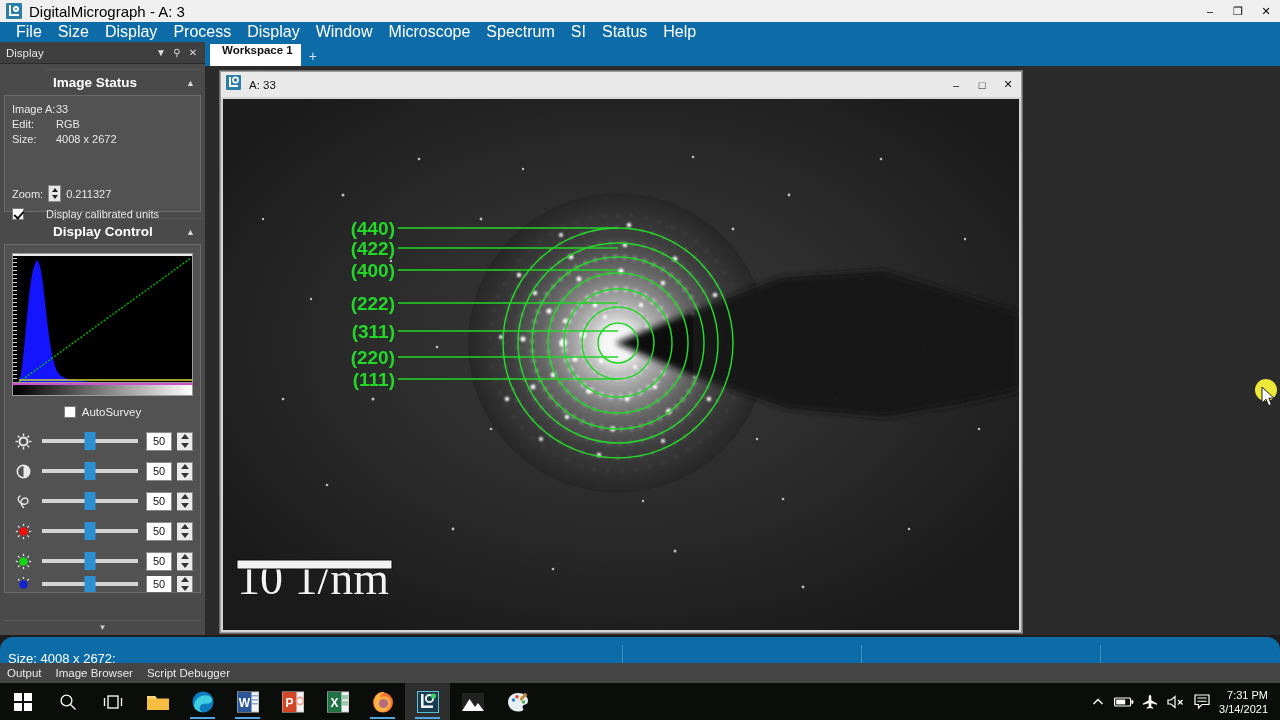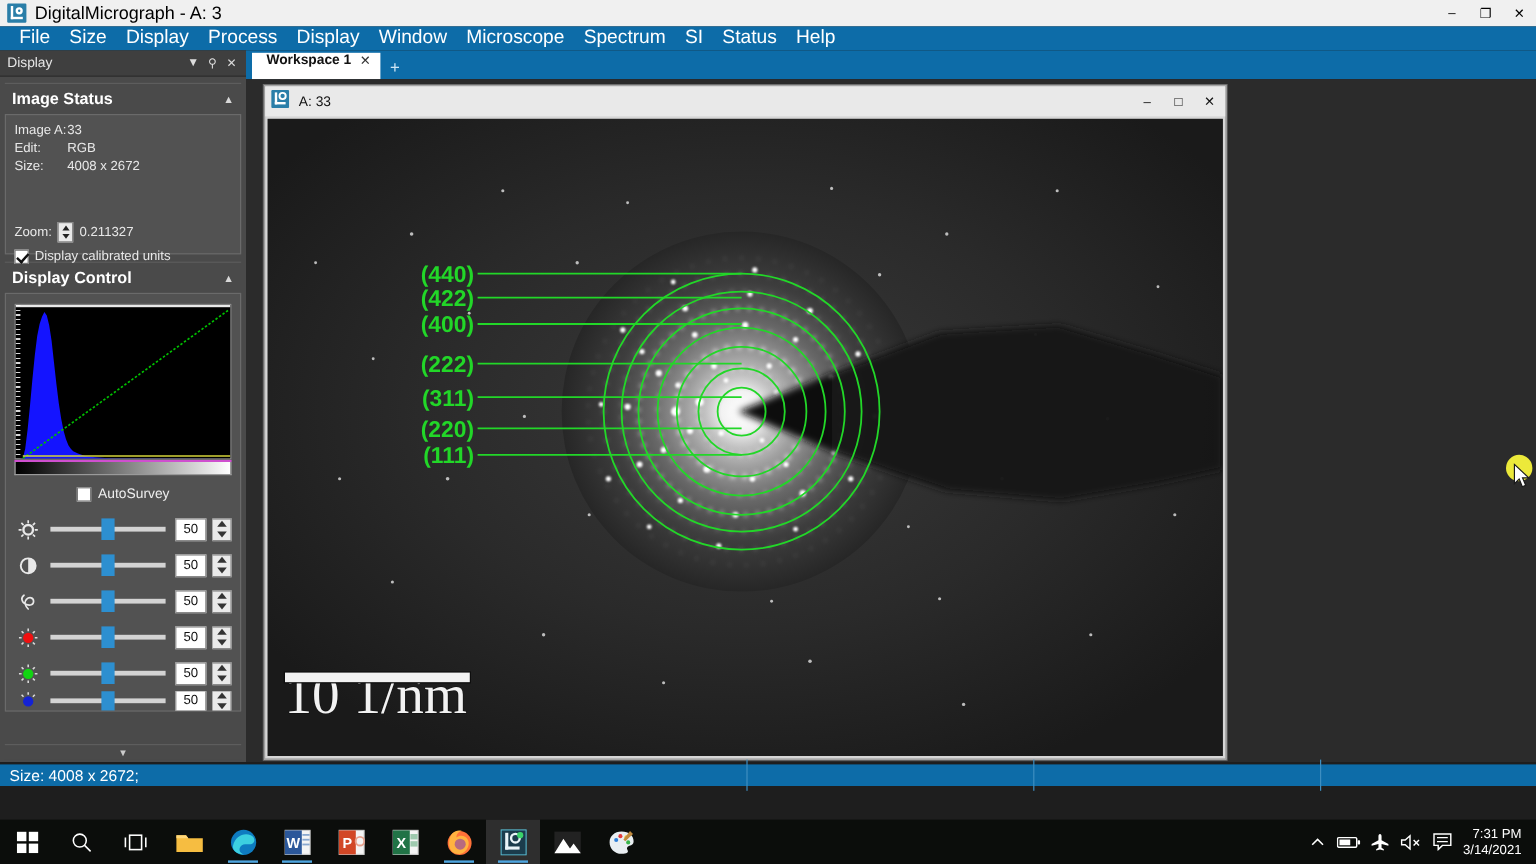--- a/index.html
+++ b/index.html
@@ -67,21 +67,21 @@
   }
 
   
   .leftpanel {
     position: absolute; top: 64px; left: 0; width: 205px; height: 571px;
     background: #4a4a4a; padding: 5px 4px 0 4px;
   }
   .grp { background: #4a4a4a; margin-bottom: 6px; }
   .grp-hdr {
     height: 26px; background: #4a4a4a; display: flex; align-items: center;
-    padding: 0 6px; border-top: 1px solid #5d5d5d;
+    padding: 0 6px; border-top: 1px solid #5d5d5d; margin-left: 43px;
   }
   .grp-hdr .t { font-size: 13.5px; font-weight: bold; color: #fff; }
   .grp-hdr .chev { margin-left: auto; color: #d8d8d8; font-size: 9px; }
   .grp-body {
     background: #525252; border: 1px solid #6a6a6a; padding: 6px 7px;
   }
 
   .kv { font-size: 11px; color: #e8e8e8; line-height: 15px; display: flex; }
   .kv .k { width: 44px; flex: none; }
   .kv .v { }
@@ -93,21 +93,21 @@
     width: 13px; height: 17px; background: #e9e9e9; border: 1px solid #8a8a8a;
     display: flex; flex-direction: column; align-items: center;
     justify-content: space-around; flex: none;
   }
   .spin i {
     display: block; width: 0; height: 0; border-left: 3px solid transparent;
     border-right: 3px solid transparent;
   }
   .spin i.up { border-bottom: 4px solid #222; }
   .spin i.dn { border-top: 4px solid #222; }
-  .chkrow { display: flex; align-items: center; gap: 5px; margin-top: 6px; }
+  .chkrow { display: flex; align-items: center; gap: 22px; margin-top: 6px; }
   .chkbox {
     width: 12px; height: 12px; background: #fff; border: 1px solid #7a7a7a;
     position: relative; flex: none;
   }
   .chkbox.on::after {
     content: ""; position: absolute; left: 3px; top: 0px; width: 4px; height: 8px;
     border: solid #111; border-width: 0 2px 2px 0; transform: rotate(42deg);
   }
   .chkrow .lbl { font-size: 11px; color: #e8e8e8; }
 
@@ -169,22 +169,22 @@
     display: flex; align-items: center; justify-content: center;
     color: #ccc; font-size: 8px;
   }
 
   
   .tabstrip {
     position: absolute; top: 42px; left: 205px; width: 1075px; height: 24px;
     background: #0d6ca8; display: flex; align-items: flex-end;
   }
   .ws-tab {
-    height: 22px; background: #fff; display: flex; align-items: flex-start;
-    gap: 7px; padding: 0 8px 0 12px; margin-left: 5px;
+    height: 22px; background: #fff; display: flex; align-items: center;
+    gap: 7px; padding: 0 8px 0 12px; margin-left: 5px; flex-direction: column;
   }
   .ws-tab .t { font-size: 11.5px; color: #111; font-weight: bold; }
   .ws-tab .x { font-size: 11px; color: #333; }
   .ws-plus { font-size: 14px; color: #cfe6f5; padding: 0 8px 2px 8px; }
 
   .wsarea {
     position: absolute; top: 66px; left: 205px; width: 1075px; height: 569px;
     background: #2b2b2b;
   }
 
@@ -206,22 +206,22 @@
     justify-content: center; font-size: 11px; color: #111;
   }
   .iw-canvas {
     position: absolute; left: 2px; top: 27px; width: 796px; height: 531px;
     background: #121212; overflow: hidden;
   }
   .iw-canvas svg { display: block; }
 
   
   .statusbar {
-    position: absolute; top: 637px; left: 0; width: 1280px; height: 18px;
-    background: #0d6ca8; display: flex; align-items: center;
+    position: absolute; top: 637px; left: 0; width: 1280px; height: 42px;
+    background: #0d6ca8; display: flex; align-items: center; border-radius: 13px;
   }
   .sb-cell {
     height: 26px; display: flex; align-items: center; padding-left: 8px;
     font-size: 13px; color: #fff;
   }
   .sb-sep { width: 1px; height: 26px; background: #3e8ec0; }
   .bottomtabs {
     position: absolute; top: 663px; left: 0; width: 1280px; height: 20px;
     background: #454545; display: flex; align-items: center;
   }
@@ -710,20 +710,25 @@
   <div class="statusbar">
     <div class="sb-cell" style="width:622px;">Size: 4008 x 2672;</div>
     <div class="sb-sep"></div>
     <div class="sb-cell" style="width:238px;"></div>
     <div class="sb-sep"></div>
     <div class="sb-cell" style="width:238px;"></div>
     <div class="sb-sep"></div>
     <div class="sb-cell" style="flex:1;"></div>
   </div>
 
+  <div class="bottomtabs">
+    <div class="bt">Output</div>
+    <div class="bt">Image Browser</div>
+    <div class="bt">Script Debugger</div>
+  </div>
 
   <div class="taskbar">
 
     <div class="tb-item">
       <svg width="18" height="18" viewBox="0 0 18 18">
         <rect x="0" y="0" width="8" height="8" fill="#fff"></rect>
         <rect x="10" y="0" width="8" height="8" fill="#fff"></rect>
         <rect x="0" y="10" width="8" height="8" fill="#fff"></rect>
         <rect x="10" y="10" width="8" height="8" fill="#fff"></rect>
       </svg>

